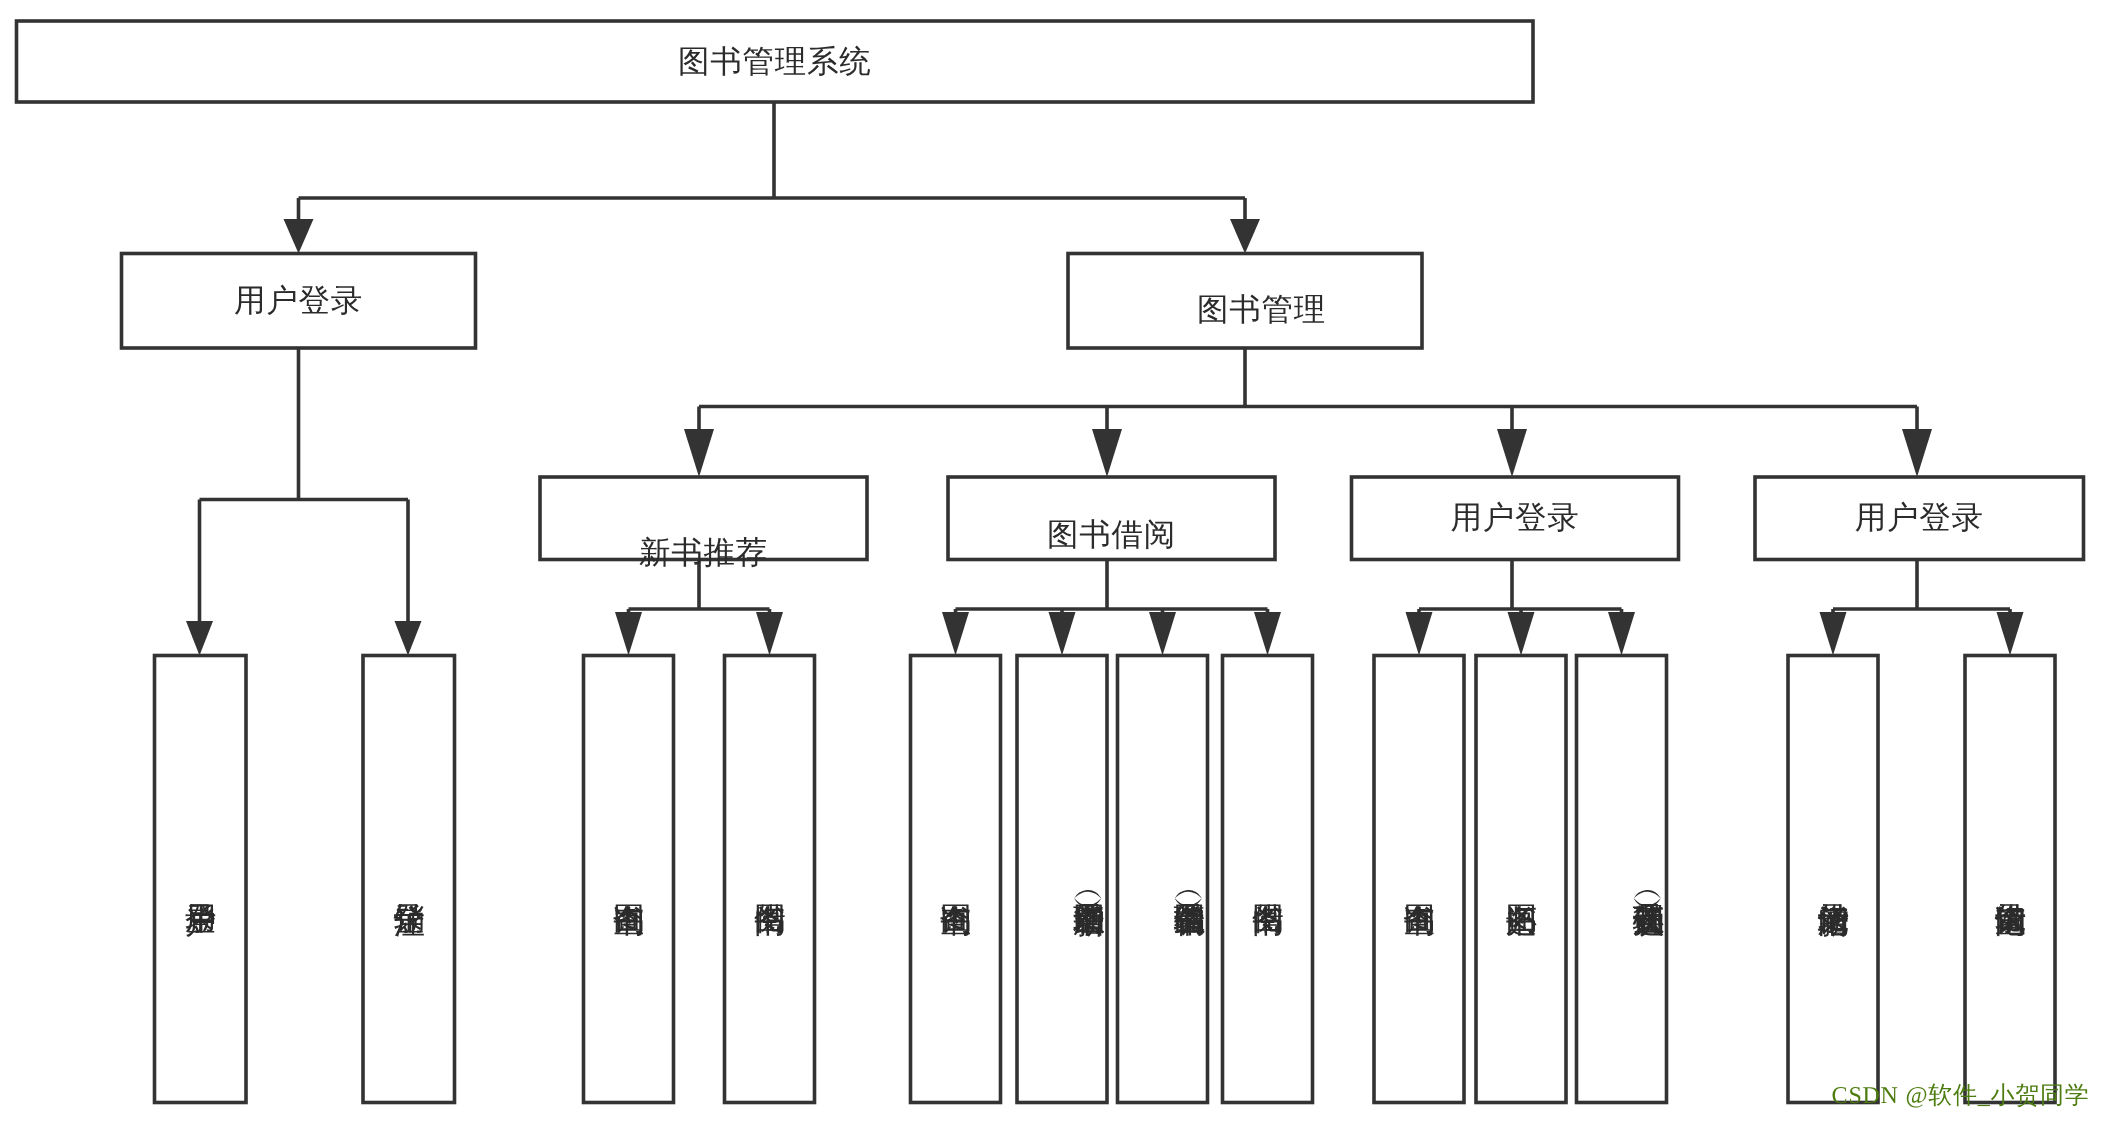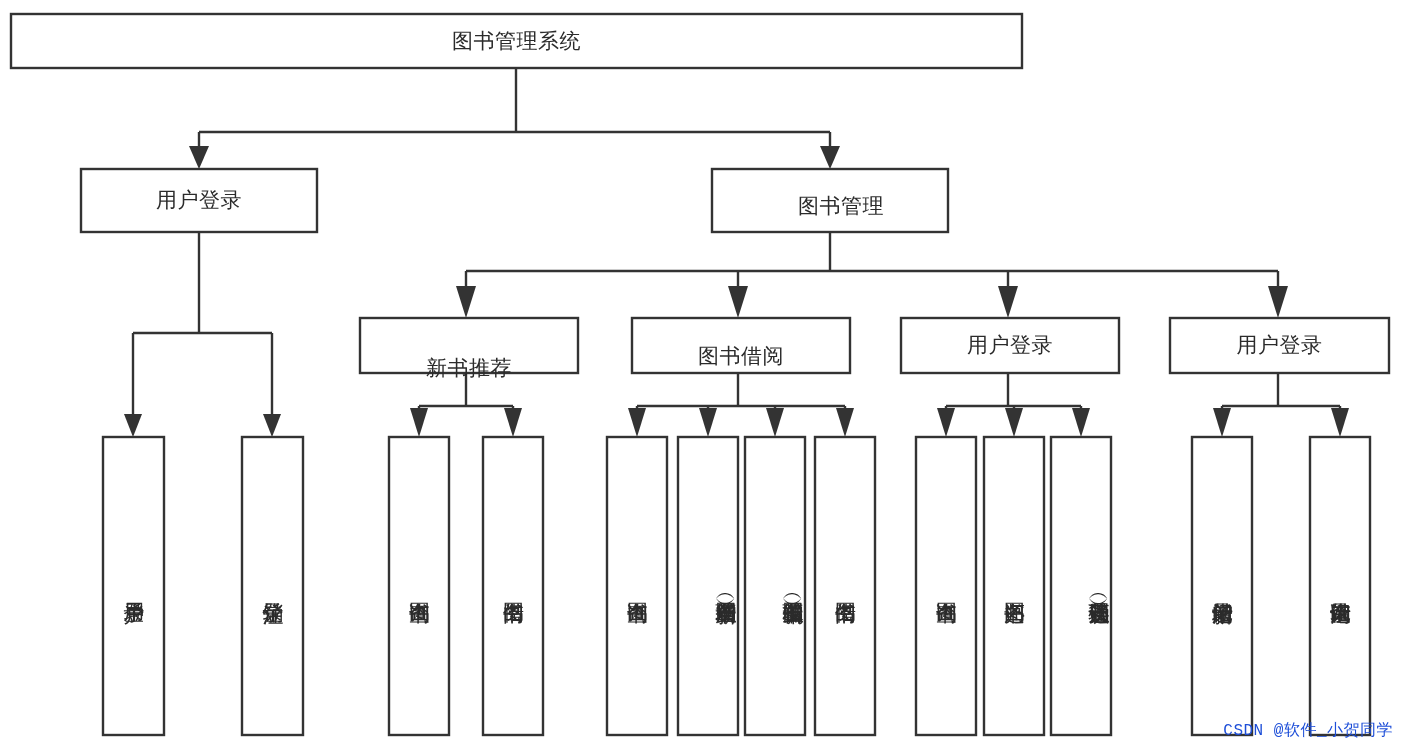--- a/index.html
+++ b/index.html
@@ -68,24 +68,24 @@
     font-family: "DejaVu Sans", "Liberation Sans", sans-serif;
     pointer-events: none;
   }
   .node-label-v.center-v {
     align-items: center;
   }
   .watermark {
     position: absolute;
     right: 12px;
     bottom: 6px;
-    color: #1d4ed8;
+    color: #4d7c0f;
     font-size: 16px;
     letter-spacing: 0.5px;
-    font-family: Liberation Mono, monospace;
+    font-family: Liberation Serif, serif;
     pointer-events: none;
     white-space: nowrap;
   }
 </style>
 </head>
 <body>
 
 <div id="diagram-root">
 
   <svg class="flow-svg" viewBox="0 0 1405 747">

